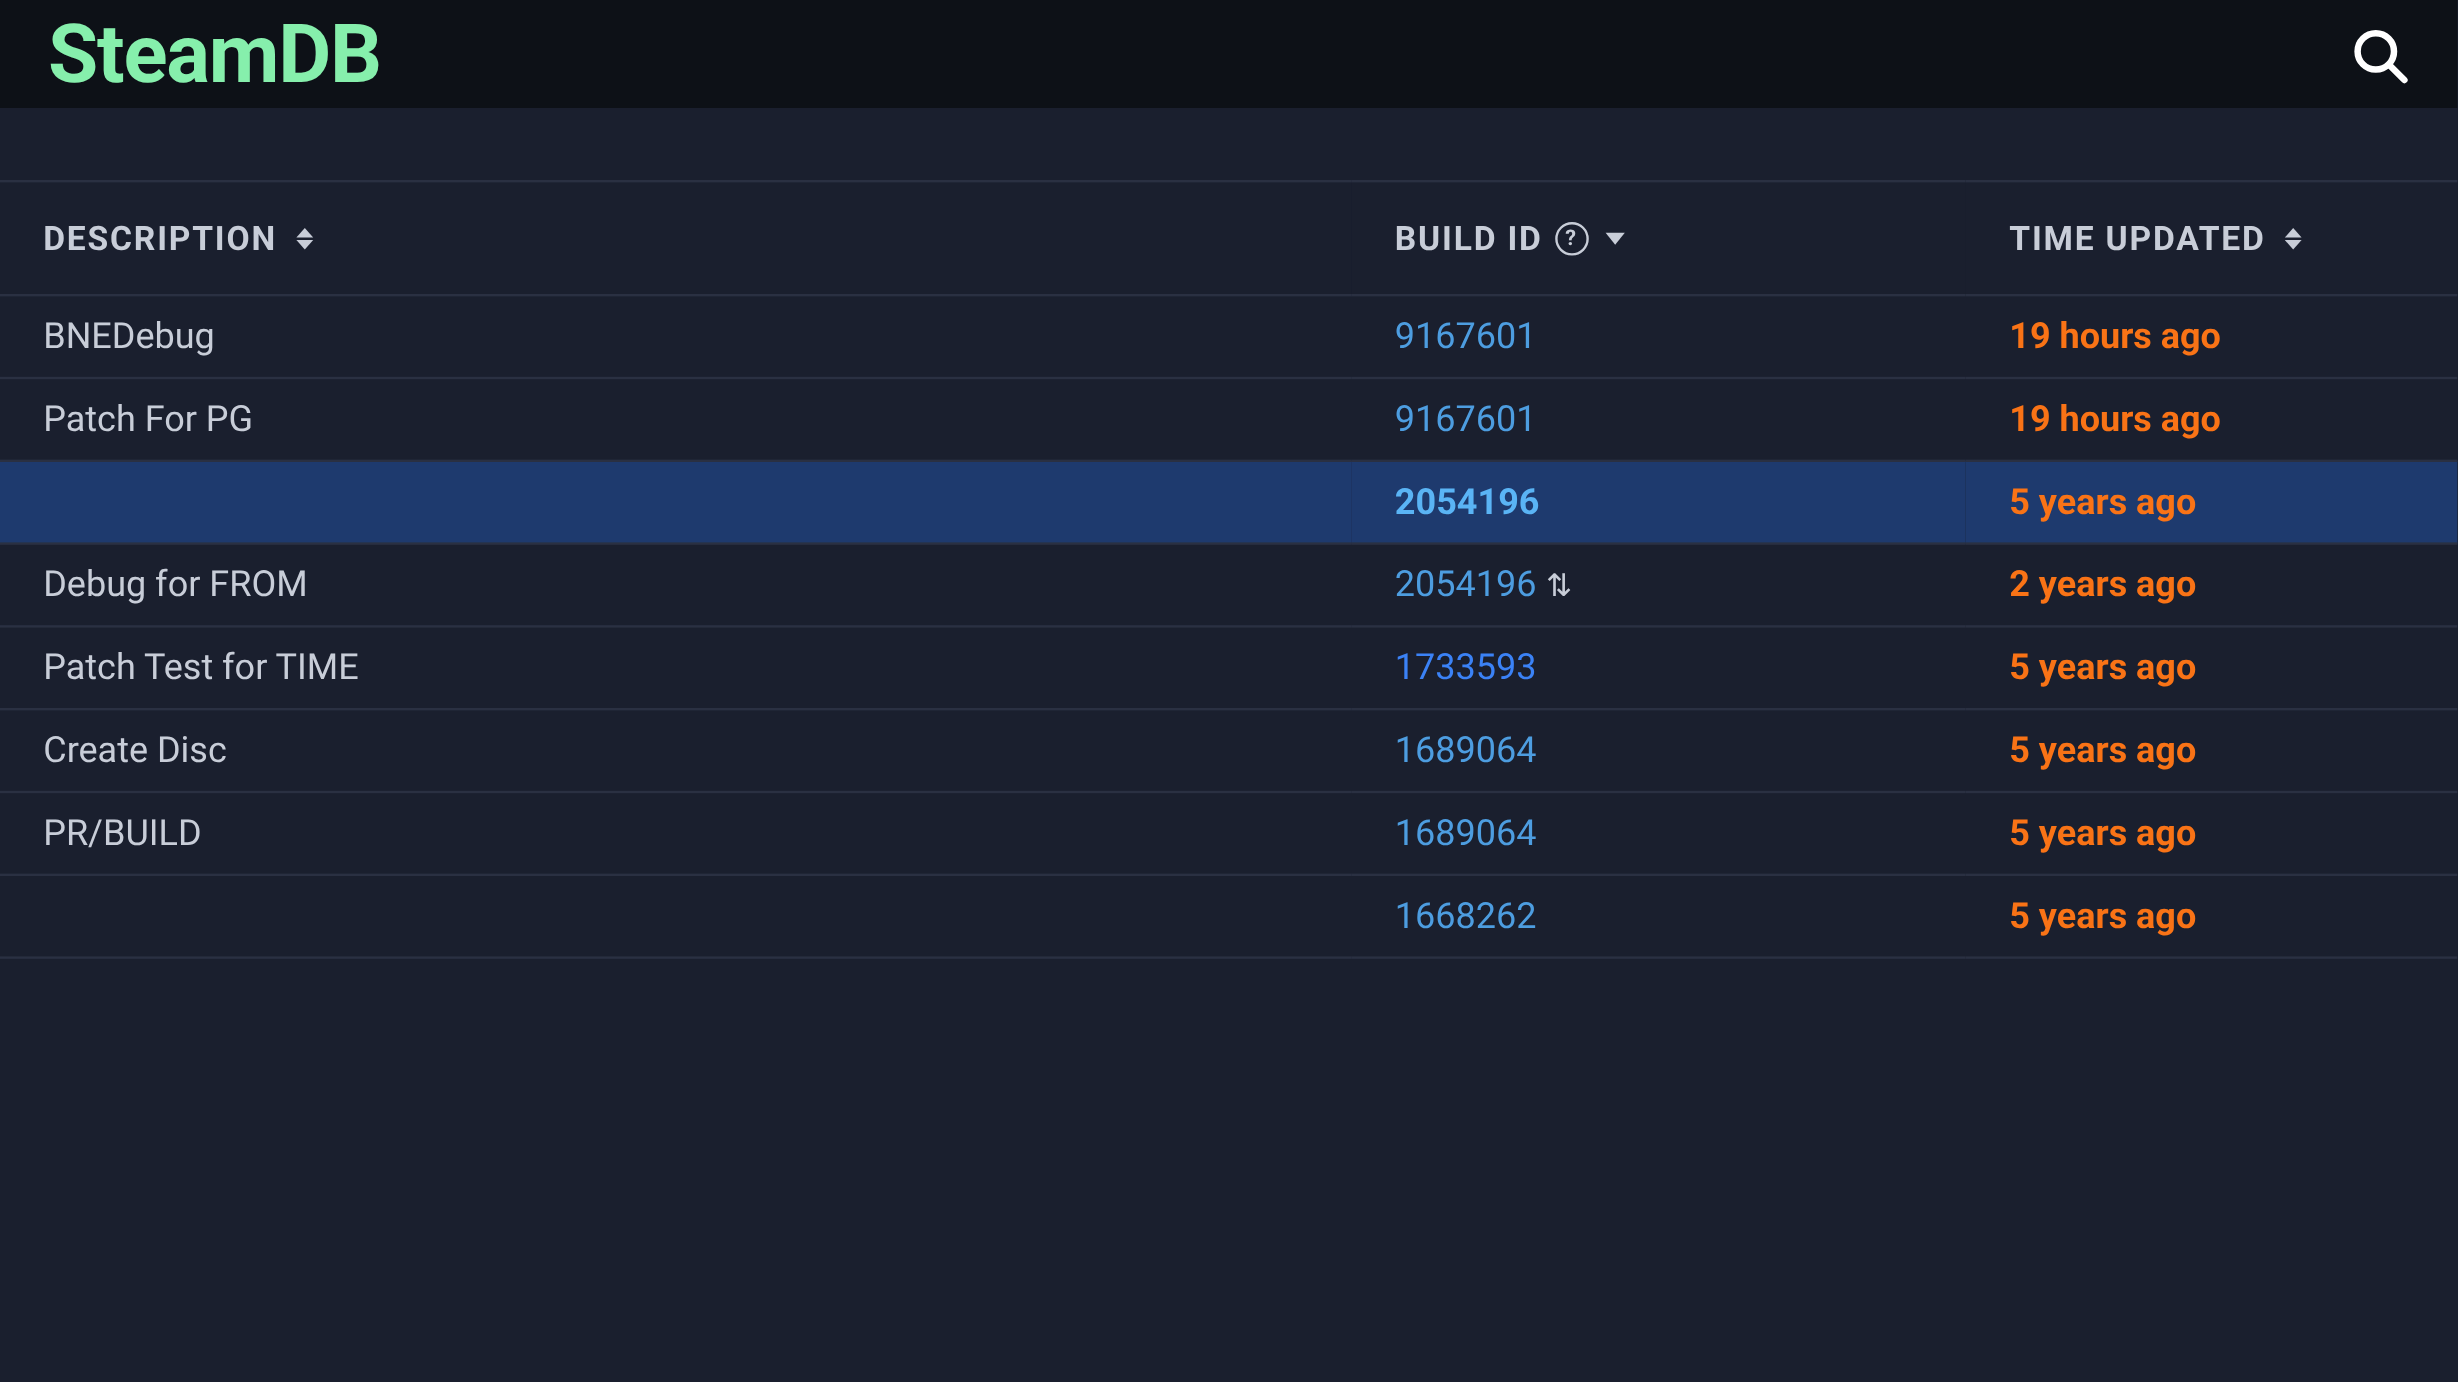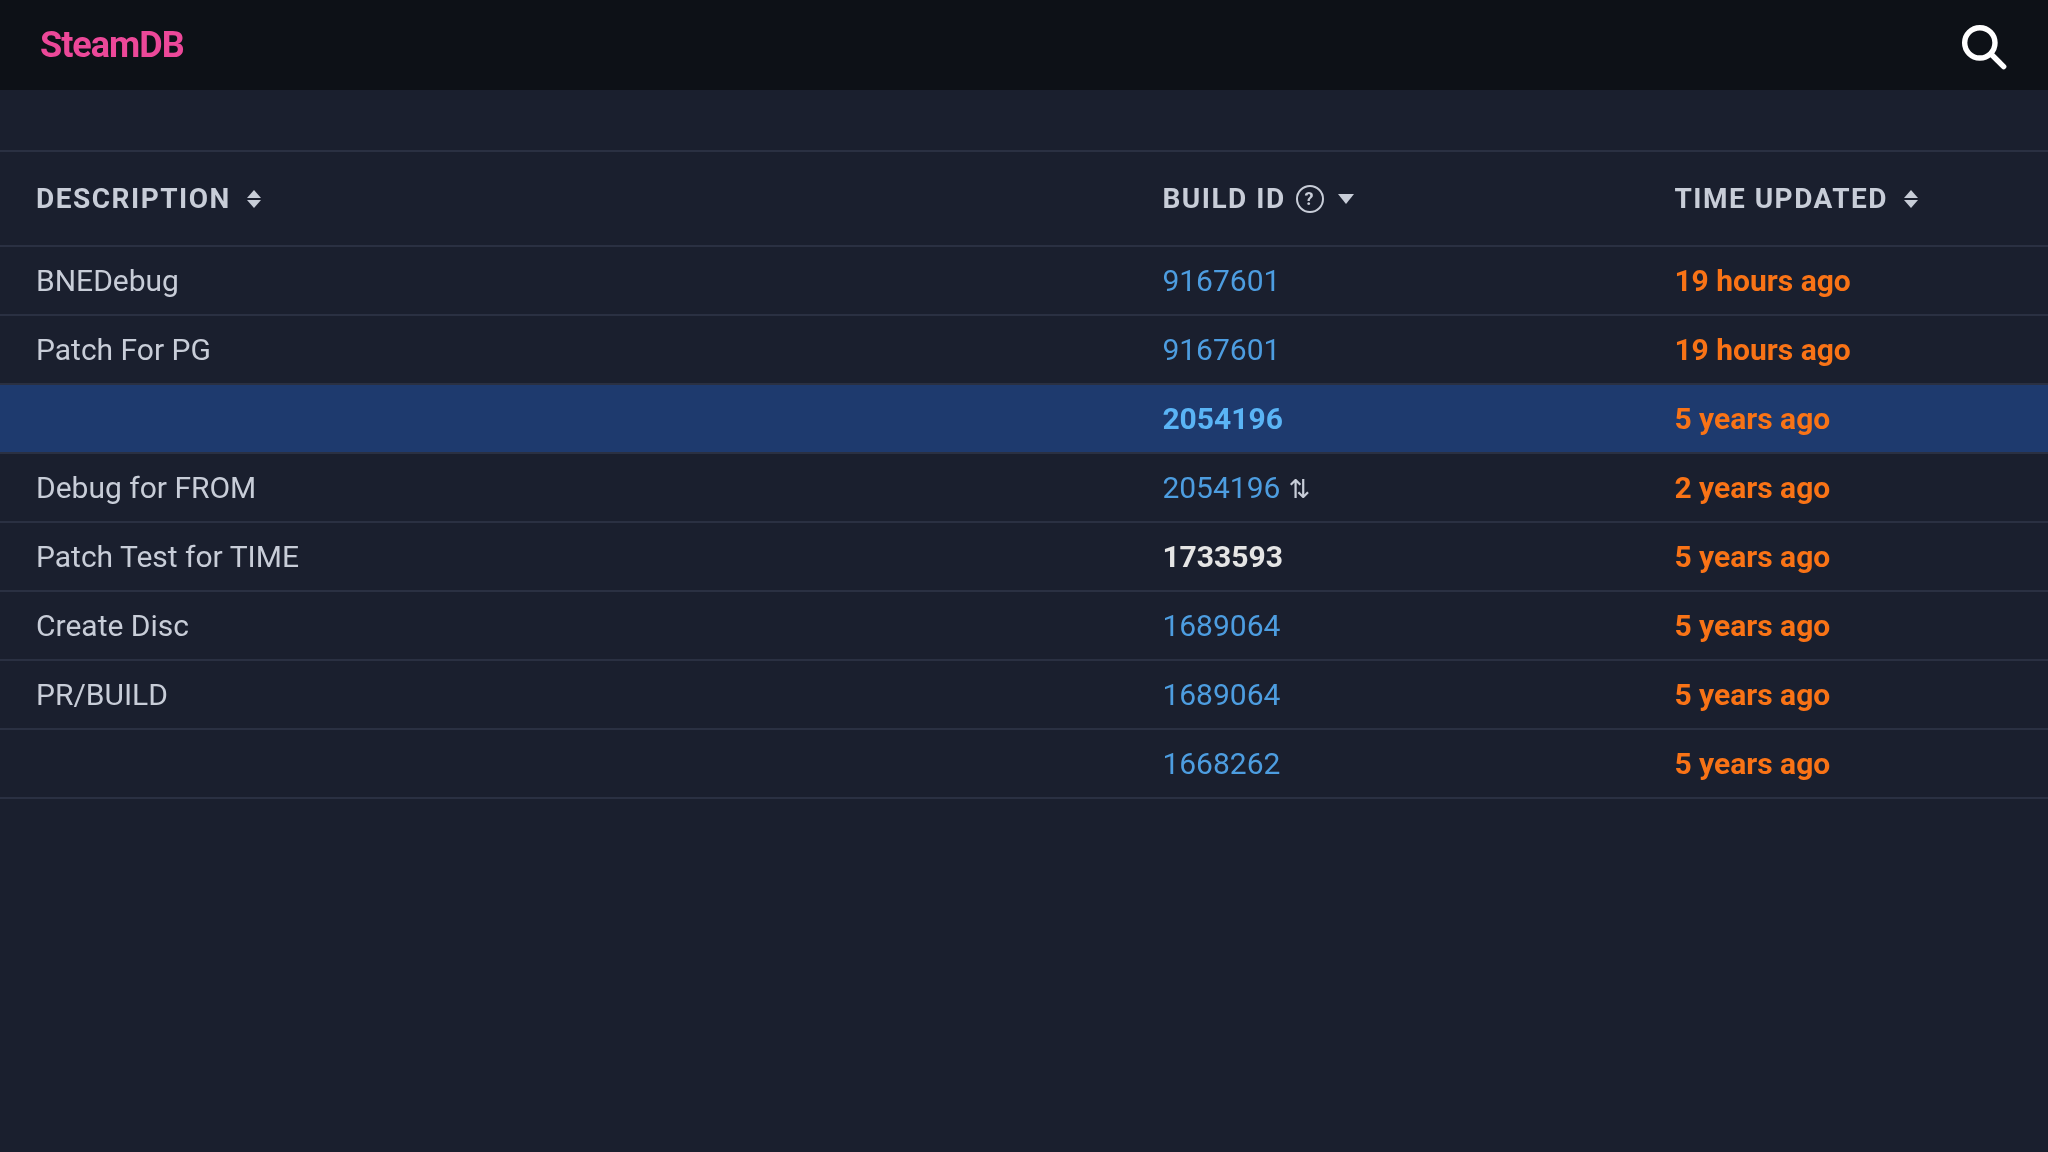--- a/index.html
+++ b/index.html
@@ -20,22 +20,22 @@
     .header {
       background-color: #0d1117;
       padding: 0 40px;
       height: 90px;
       display: flex;
       align-items: center;
       justify-content: space-between;
     }
 
     .logo {
-      color: #ec4899;
-      font-size: 36px;
+      color: #86efac;
+      font-size: 68px;
       font-weight: 700;
       letter-spacing: -1px;
     }
 
     .search-icon-btn {
       background: none;
       border: none;
       cursor: pointer;
       color: #ffffff;
       display: flex;
@@ -253,21 +253,21 @@
           <td class="build-id highlighted-text"><a href="#" style="color: rgb(90, 180, 245); text-decoration: none; font-weight: 700;">2054196</a></td>
           <td class="time-updated">5 years ago</td>
         </tr>
         <tr>
           <td>Debug for FROM</td>
           <td class="build-id"><a href="#" style="color: rgb(77, 157, 224); text-decoration: none; font-weight: normal;">2054196</a><span class="change-icon">⇅</span></td>
           <td class="time-updated">2 years ago</td>
         </tr>
         <tr>
           <td>Patch Test for TIME</td>
-          <td class="build-id"><a href="#" style="color: #e5e5e5; text-decoration: none; font-weight: bold;">1733593</a></td>
+          <td class="build-id"><a href="#" style="color: #3b82f6; text-decoration: none; font-weight: normal;">1733593</a></td>
           <td class="time-updated">5 years ago</td>
         </tr>
         <tr>
           <td>Create Disc</td>
           <td class="build-id"><a href="#" style="color: rgb(77, 157, 224); text-decoration: none; font-weight: normal;">1689064</a></td>
           <td class="time-updated">5 years ago</td>
         </tr>
         <tr>
           <td>PR/BUILD</td>
           <td class="build-id"><a href="#" style="color: rgb(77, 157, 224); text-decoration: none; font-weight: normal;">1689064</a></td>

